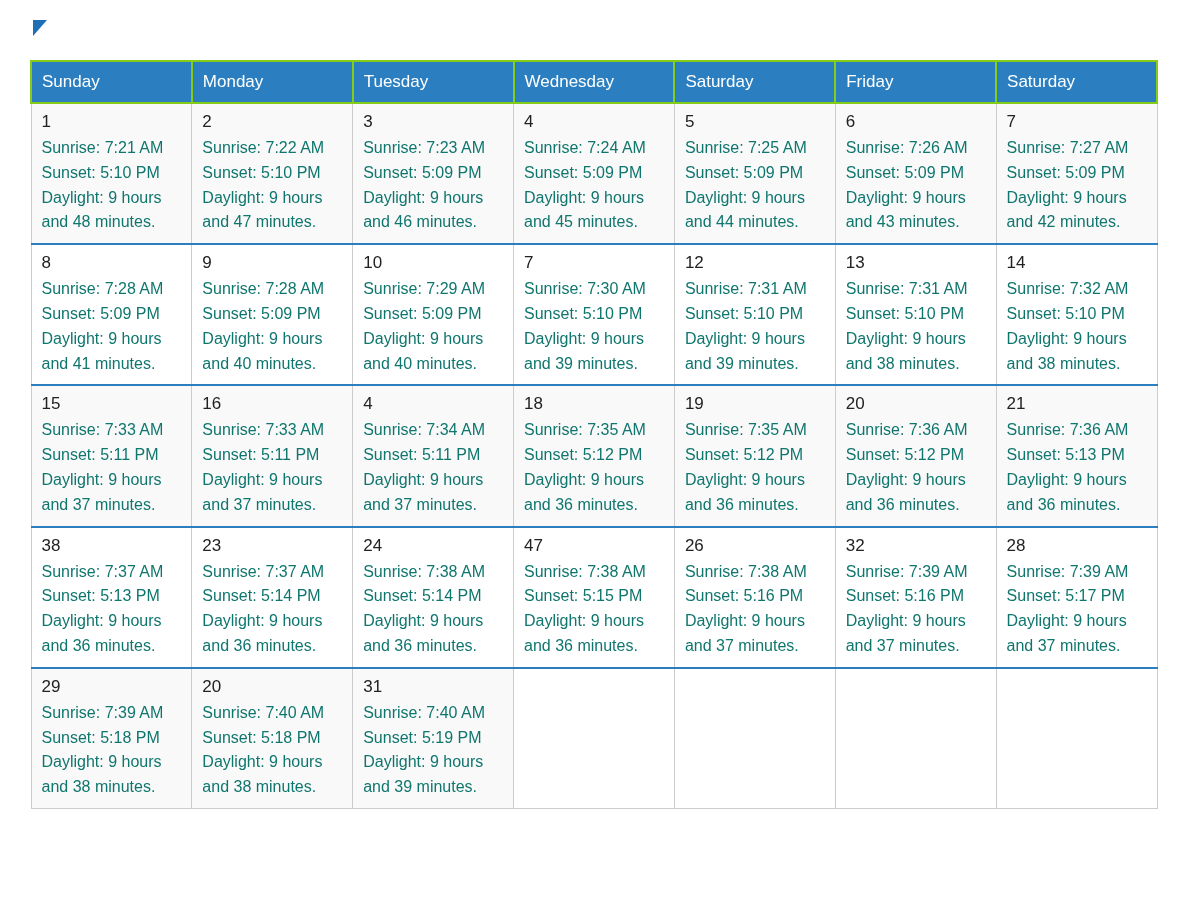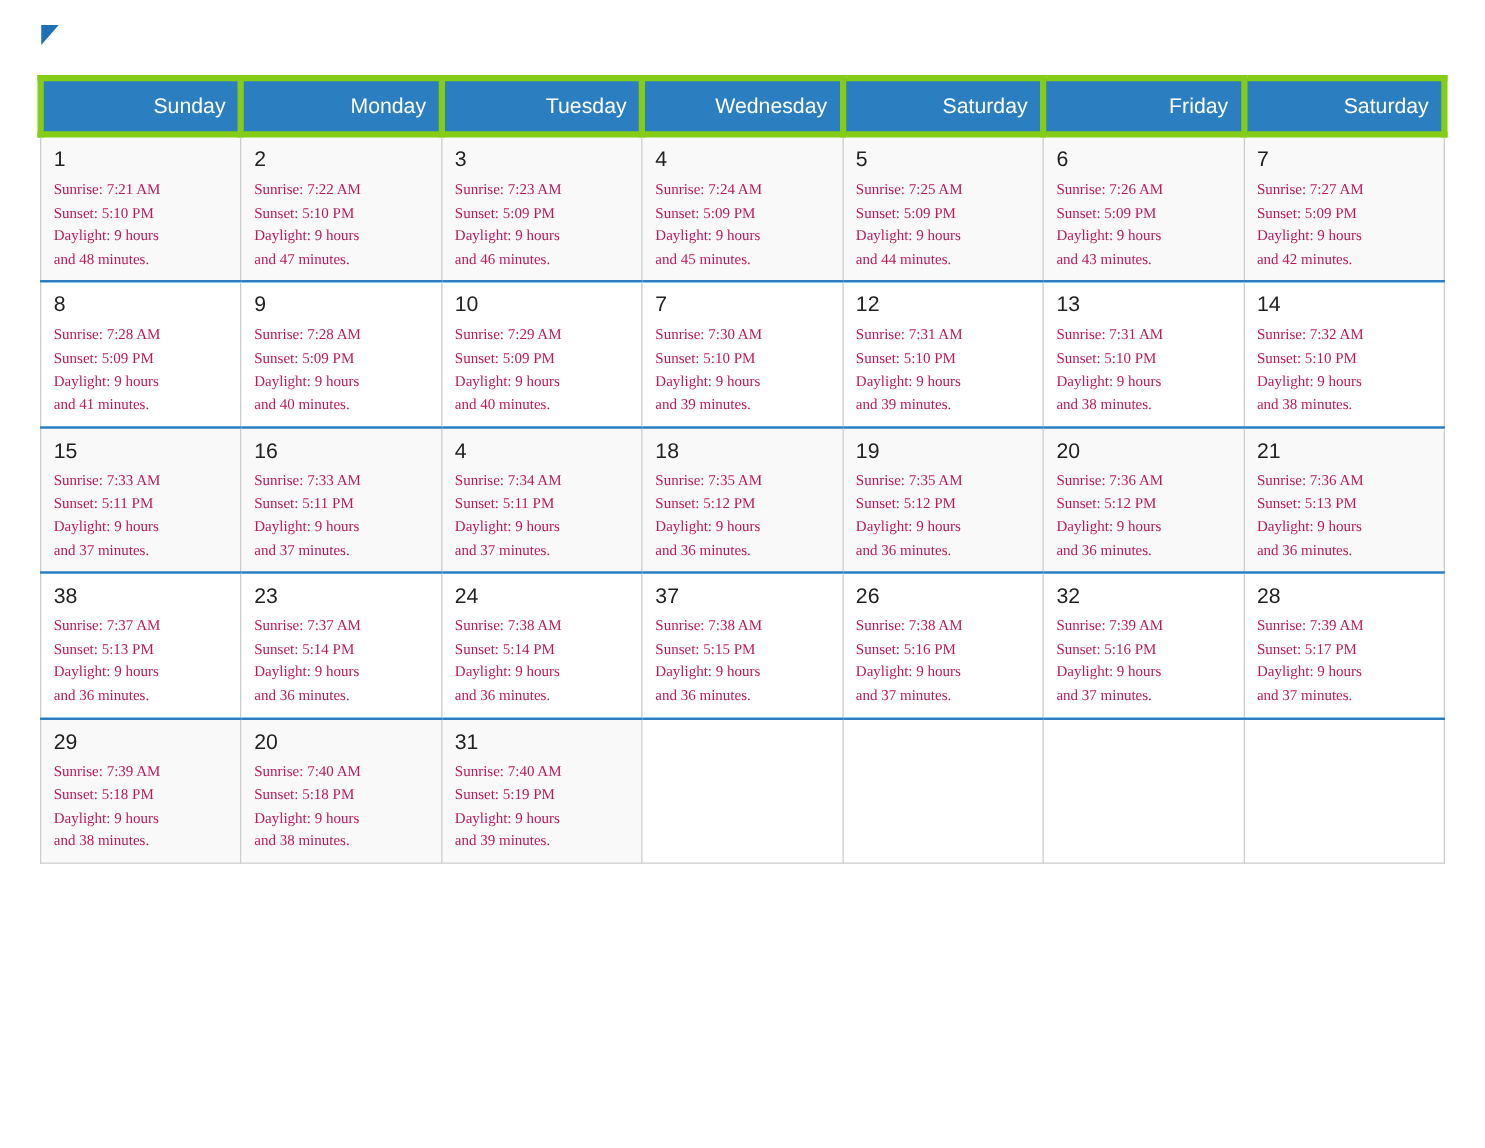--- a/index.html
+++ b/index.html
@@ -34,42 +34,41 @@
       width: 100%;
       border-collapse: collapse;
       table-layout: fixed;
     }
     thead tr th {
       background-color: #2b7fc1;
       color: #fff;
       font-size: 17px;
       font-weight: normal;
       padding: 10px 10px;
-      text-align: right;
-      border: 5px solid #84cc16;
+      text-align: left;
+      border: 2px solid #84cc16;
     }
     tbody tr td {
       border: 1px solid #ccc;
       vertical-align: top;
       padding: 8px 10px;
       font-size: 14px;
       color: #222;
       height: 110px;
     }
     tbody tr td .day-num {
       font-size: 17px;
       font-weight: normal;
       color: #222;
       margin-bottom: 4px;
     }
     tbody tr td .day-info {
-      font-size: 12px;
+      font-size: 16px;
       line-height: 1.55;
-      color: #be185d;
-      font-family: Liberation Serif, serif;
+      color: #0f766e;
     }
     tbody tr:nth-child(odd) td {
       background: #f9f9f9;
     }
     tbody tr:nth-child(even) td {
       background: #fff;
     }
     
     tbody tr td {
       border-top: 2px solid #2b7fc1;
@@ -245,21 +244,21 @@
         </td>
         <td>
           <div class="day-num">23</div>
           <div class="day-info">Sunrise: 7:37 AM<br>Sunset: 5:14 PM<br>Daylight: 9 hours<br>and 36 minutes.</div>
         </td>
         <td>
           <div class="day-num">24</div>
           <div class="day-info">Sunrise: 7:38 AM<br>Sunset: 5:14 PM<br>Daylight: 9 hours<br>and 36 minutes.</div>
         </td>
         <td>
-          <div class="day-num">37</div>
+          <div class="day-num">47</div>
           <div class="day-info">Sunrise: 7:38 AM<br>Sunset: 5:15 PM<br>Daylight: 9 hours<br>and 36 minutes.</div>
         </td>
         <td>
           <div class="day-num">26</div>
           <div class="day-info">Sunrise: 7:38 AM<br>Sunset: 5:16 PM<br>Daylight: 9 hours<br>and 37 minutes.</div>
         </td>
         <td>
           <div class="day-num">32</div>
           <div class="day-info">Sunrise: 7:39 AM<br>Sunset: 5:16 PM<br>Daylight: 9 hours<br>and 37 minutes.</div>
         </td>

